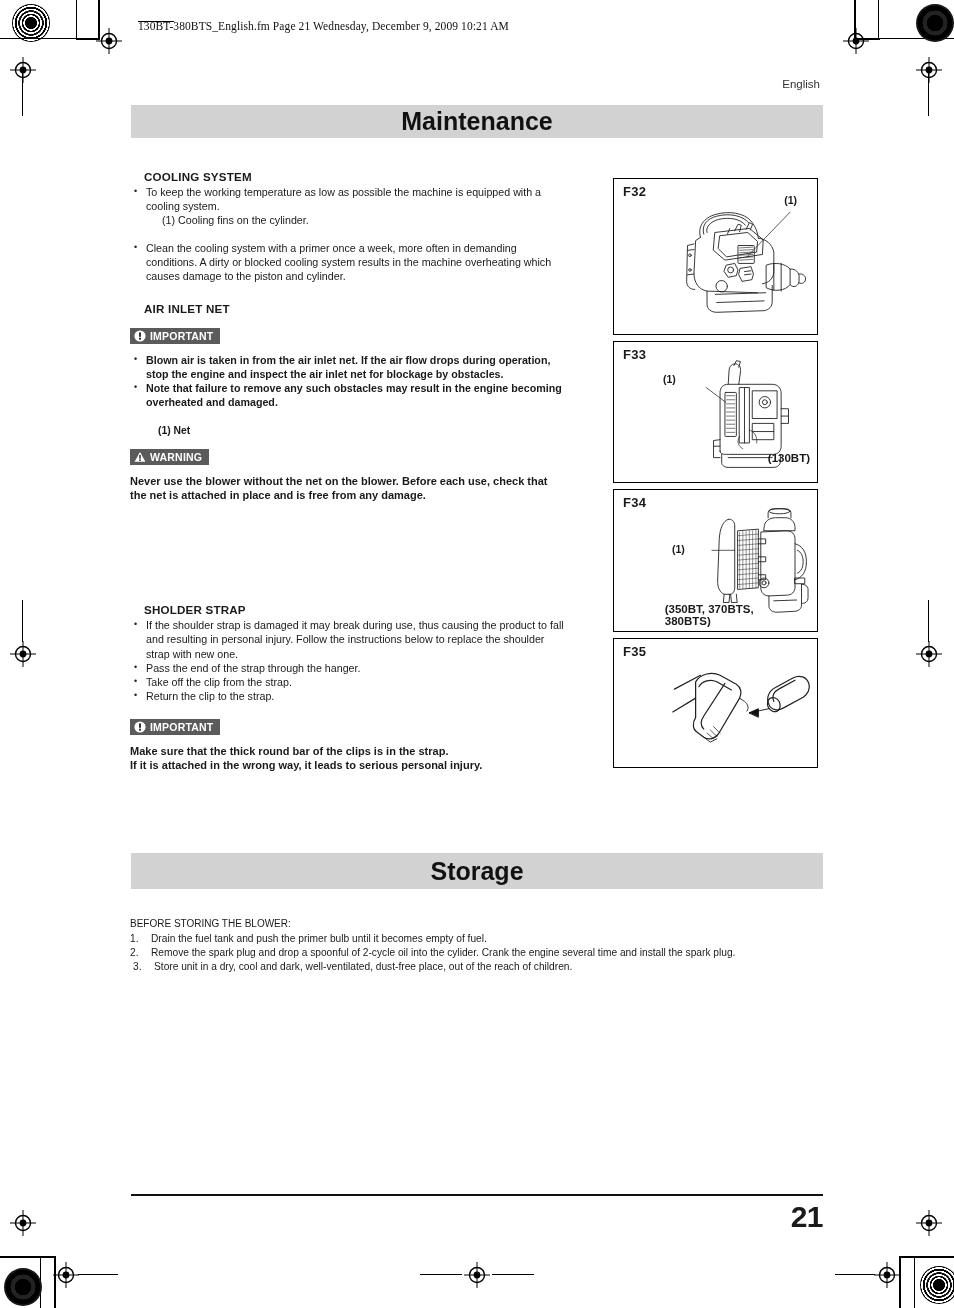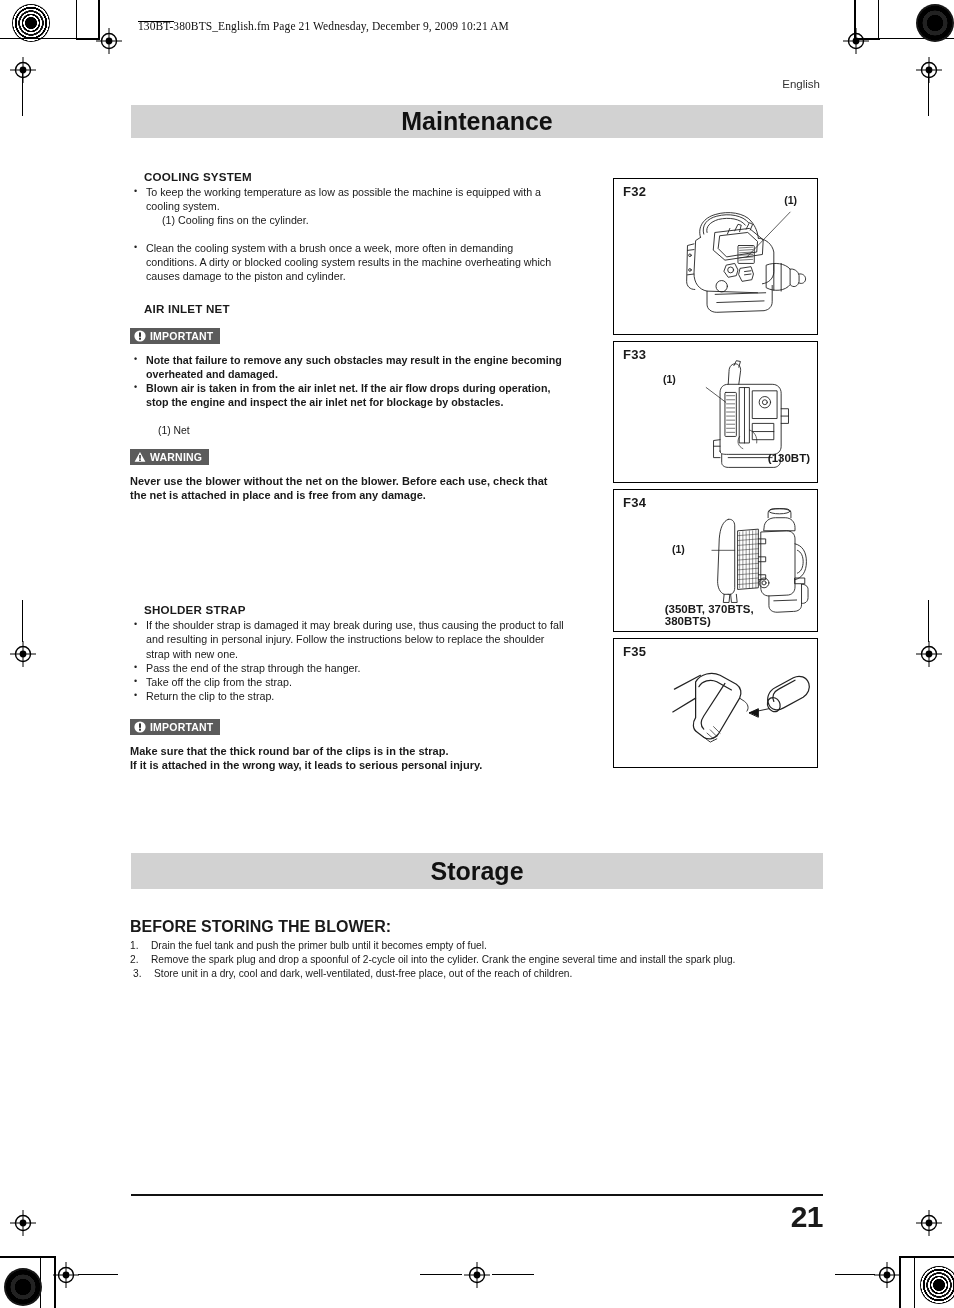--- a/index.html
+++ b/index.html
@@ -58,34 +58,34 @@
     position:relative;padding-left:16px;font-size:10.7px;line-height:14.1px;
     margin-bottom:0px;
   }
   ul.bl li::before{
     content:"•";position:absolute;left:4px;top:-1px;font-size:9px;color:#222;
   }
   .sub-note{font-size:10.7px;line-height:14.1px;padding-left:32px;}
   .gap{height:14px;}
   .bold-block{font-size:11px;line-height:14.3px;font-weight:bold;}
   ul.bl.bold li{font-weight:bold;line-height:14.3px;}
-  .netlabel{font-size:10.4px;font-weight:normal;padding-left:28px;}
+  .netlabel{font-size:10.4px;font-weight:bold;padding-left:28px;}
 
   
   .badge{
     display:inline-flex;align-items:center;gap:4px;
     background:#5b5b5b;color:#fff;padding:2px 7px 2px 4px;
     font-size:10.5px;font-weight:bold;letter-spacing:.2px;
   }
   .badge .bicon{display:inline-flex;}
   .badge svg{display:block;}
 
   
   .storage{position:absolute;left:130px;top:918px;width:700px;}
-  .storage .stitle{font-size:16px;font-weight:bold;margin-bottom:3px;}
+  .storage .stitle{font-size:10px;font-weight:normal;margin-bottom:3px;}
   ol.numlist{list-style:none;margin:0;padding:0;}
   ol.numlist li{
     position:relative;padding-left:21px;font-size:10.2px;line-height:14.2px;
   }
   ol.numlist li .num{position:absolute;left:0;top:0;}
 
   
   .figs{position:absolute;left:613px;top:178px;width:205px;}
   .figbox{position:relative;border:1.4px solid #000;background:#fff;margin-bottom:6px;padding-left:36px;}
   .figbox .fid{
@@ -246,21 +246,21 @@
 
     <h3 class="sec">COOLING SYSTEM</h3>
     <ul class="bl">
       <li>To keep the working temperature as low as possible the machine is equipped with a cooling system.</li>
     </ul>
     <div class="sub-note">(1) Cooling fins on the cylinder.</div>
 
     <div class="gap"></div>
 
     <ul class="bl">
-      <li>Clean the cooling system with a brush once a week, more often in demanding conditions. A dirty or blocked cooling system results in the machine overheating which causes damage to the piston and cylinder.</li>
+      <li>Clean the cooling system with a primer once a week, more often in demanding conditions. A dirty or blocked cooling system results in the machine overheating which causes damage to the piston and cylinder.</li>
     </ul>
 
     <div style="height:18px"></div>
 
     <h3 class="sec">AIR INLET NET</h3>
 
     <div style="height:11px"></div>
 
     <div>
       <span class="badge">
@@ -271,22 +271,22 @@
               <rect x="5" y="7.7" width="2" height="2" fill="#333"></rect>
             </svg>
         </span>
         <span>IMPORTANT</span>
       </span>
     </div>
 
     <div style="height:7px"></div>
 
     <ul class="bl bold">
+      <li>Blown air is taken in from the air inlet net. If the air flow drops during operation, stop the engine and inspect the air inlet net for blockage by obstacles.</li>
       <li>Note that failure to remove any such obstacles may result in the engine becoming overheated and damaged.</li>
-      <li>Blown air is taken in from the air inlet net. If the air flow drops during operation, stop the engine and inspect the air inlet net for blockage by obstacles.</li>
     </ul>
 
     <div style="height:15px"></div>
 
     <div class="netlabel">(1) Net</div>
 
     <div style="height:13px"></div>
 
     <div>
       <span class="badge">

